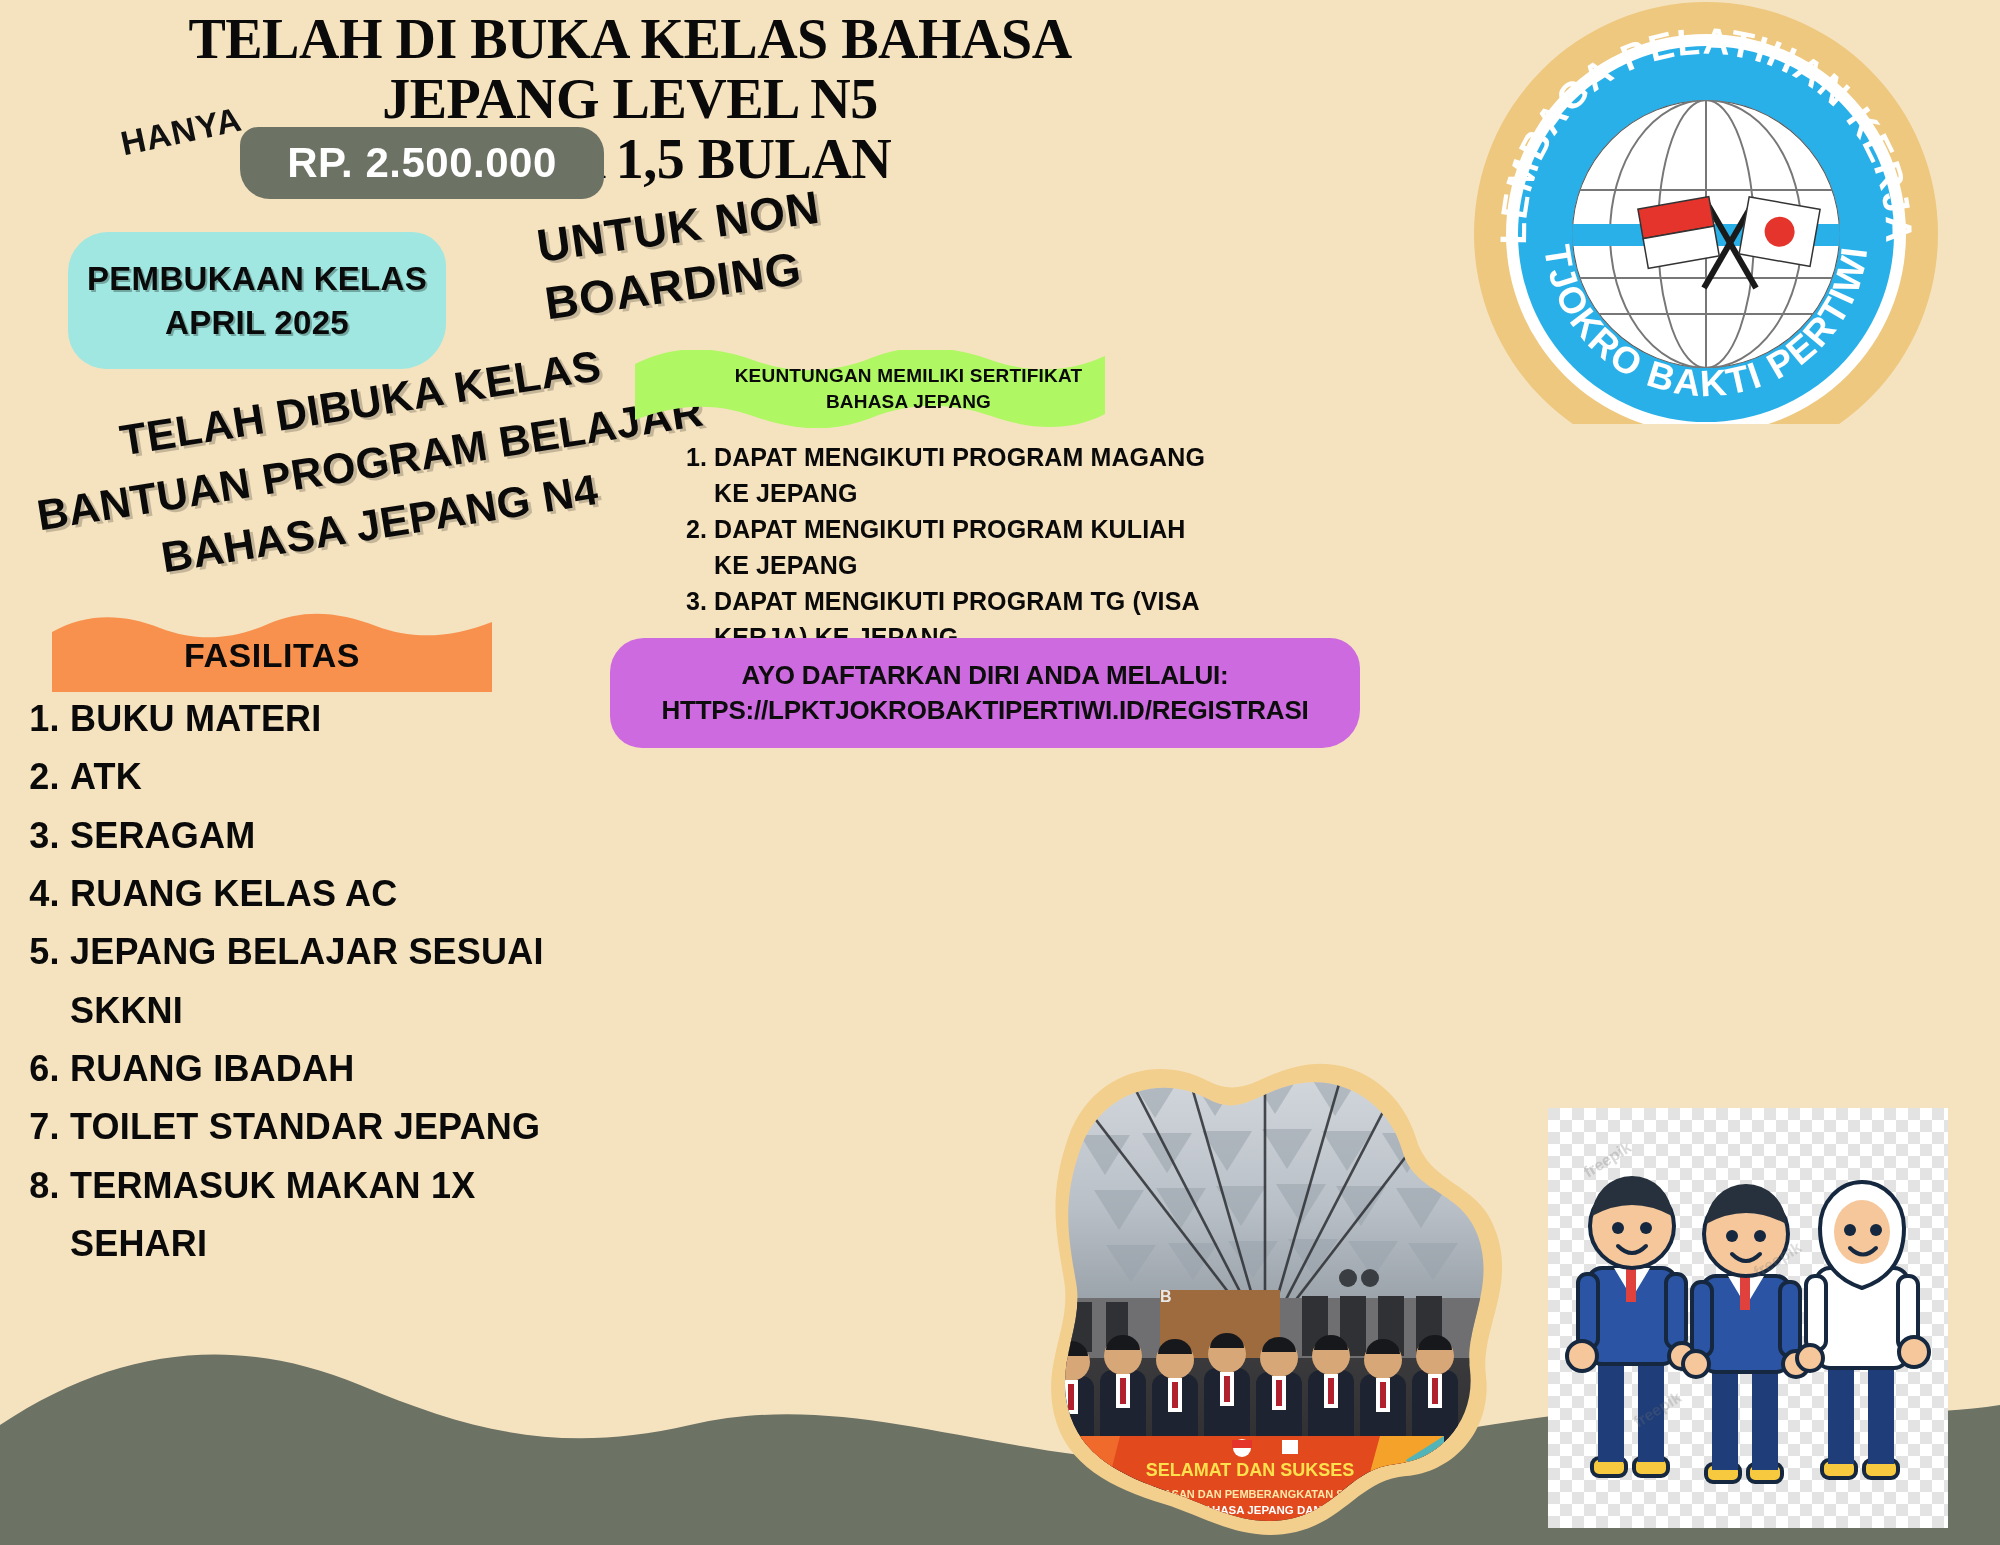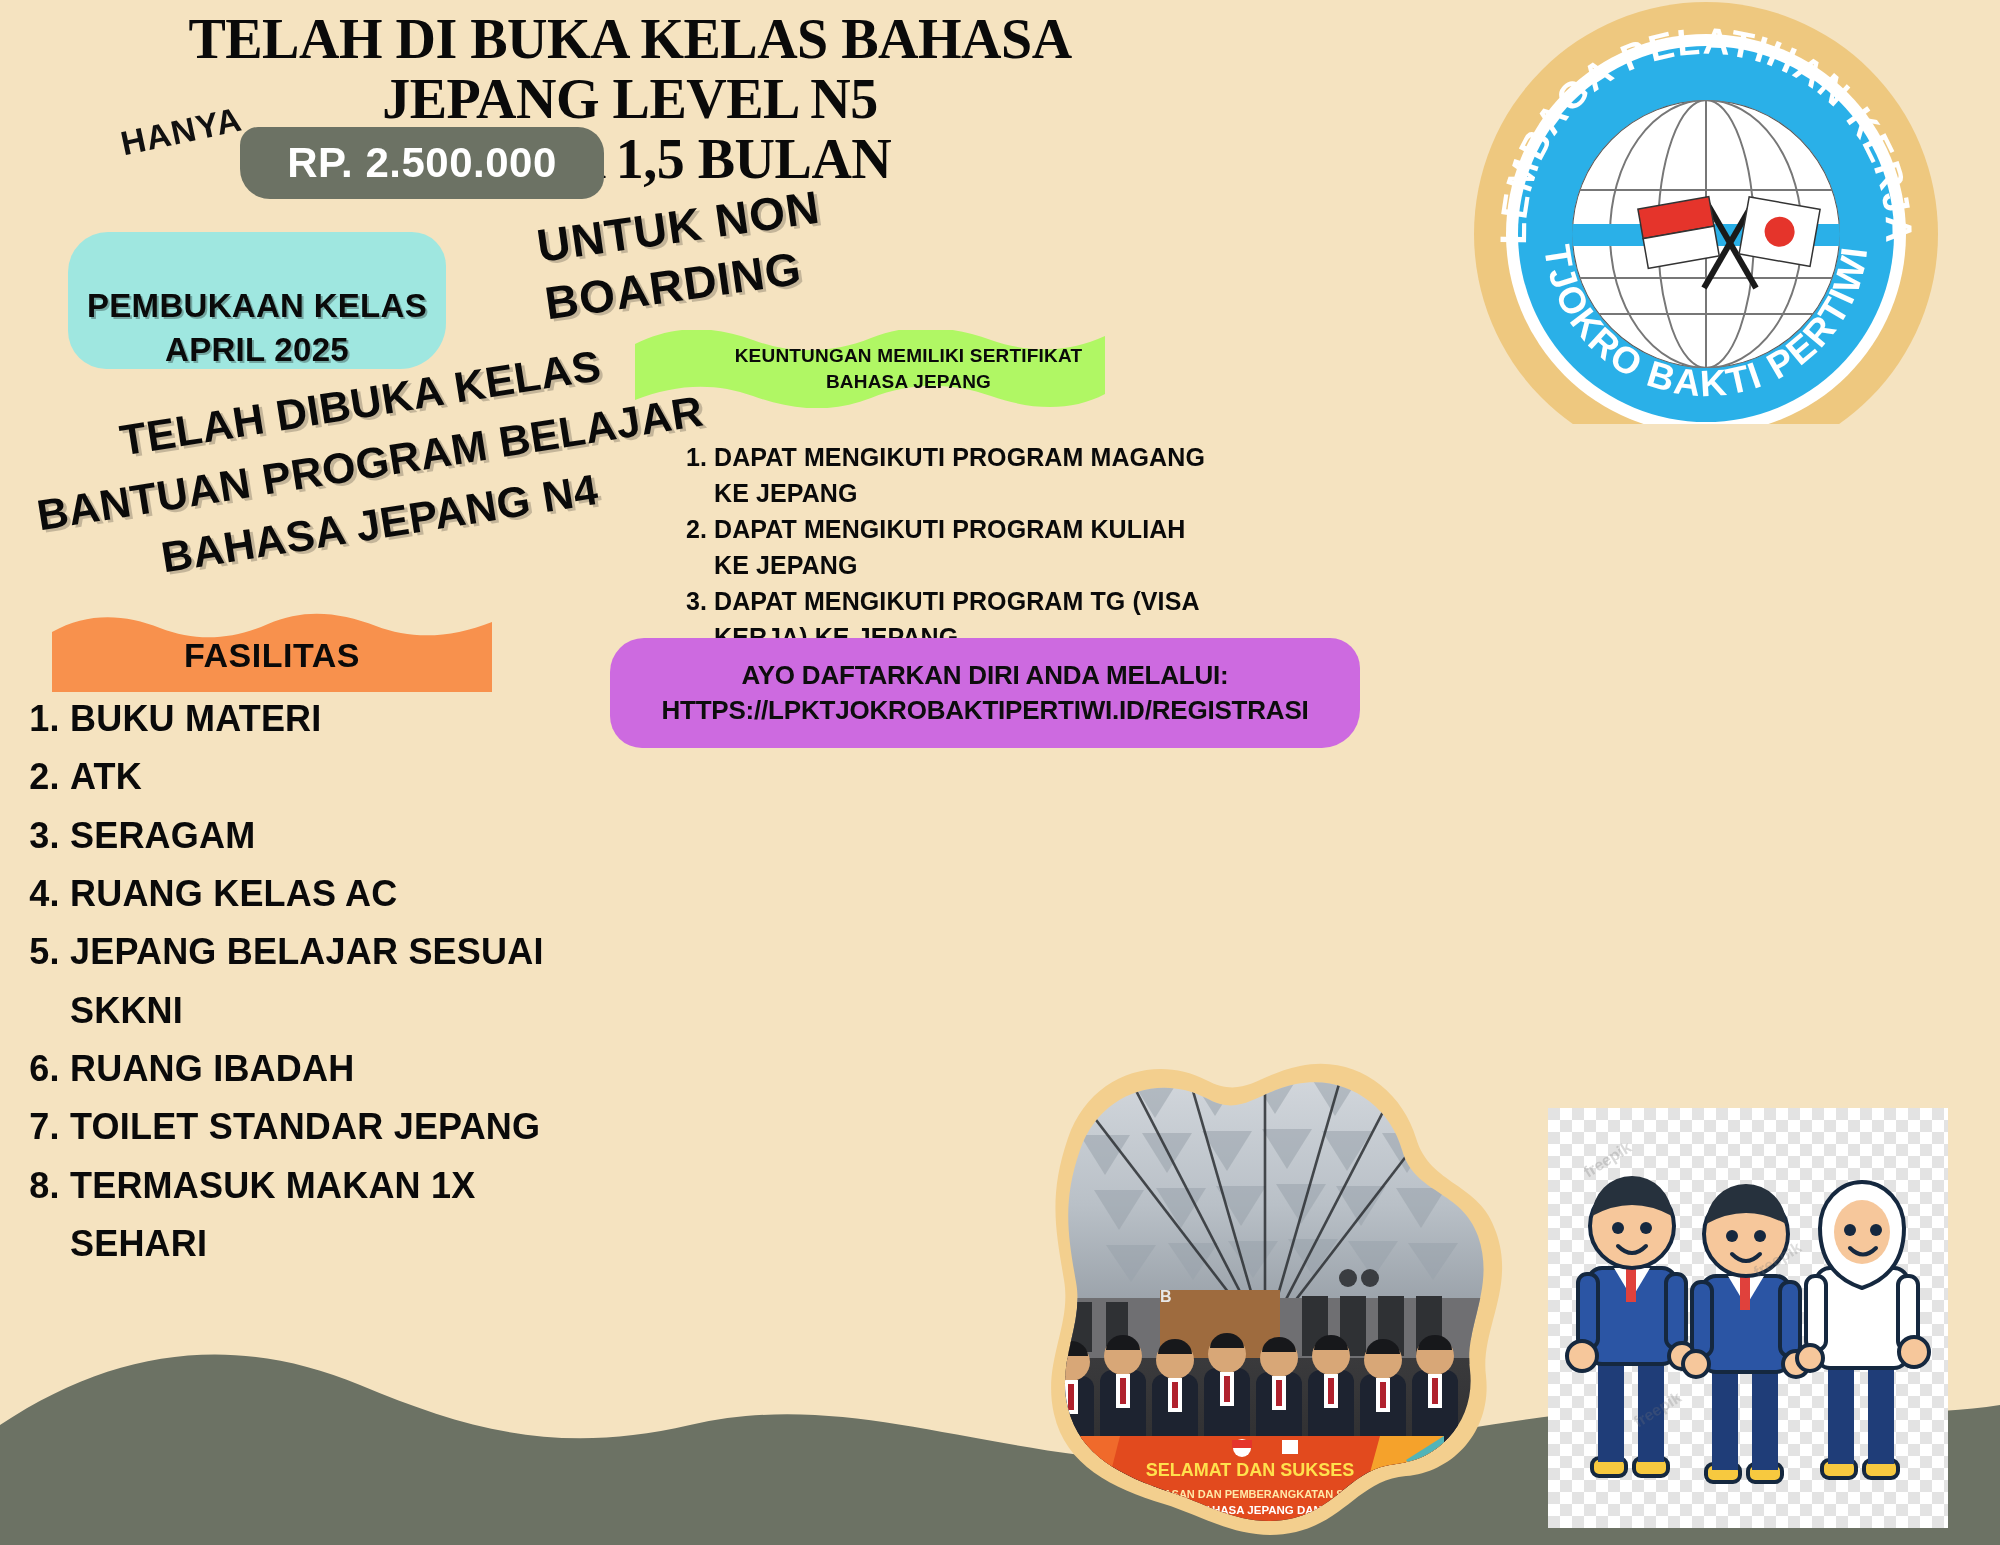--- a/index.html
+++ b/index.html
@@ -44,21 +44,21 @@
     color:#fff;font-size:42px;font-weight:800;letter-spacing:.5px;
   }
 
   
   .mint-box{
     position:absolute;left:68px;top:232px;
     width:378px;height:137px;
     background:#9fe7e0;
     border-radius:40px 34px 46px 38px;
     display:flex;flex-direction:column;
-    align-items:center;justify-content:flex-end;
+    align-items:center;justify-content:center;
     gap:6px;
   }
   .mint-box div{
     font-size:33px;font-weight:800;color:#0a0a0a;letter-spacing:.3px;
     text-shadow:2px 2px 0 rgba(0,0,0,.28);
   }
 
   
   .untuk{
     position:absolute;left:540px;top:198px;
@@ -73,21 +73,21 @@
     position:absolute;left:20px;top:372px;width:700px;
     transform:rotate(-9deg);
     font-size:43px;font-weight:900;line-height:1.42;
     color:#0a0a0a;letter-spacing:.4px;
     text-align:center;
     text-shadow:3px 3px 0 rgba(0,0,0,.2);
   }
 
   
   .green-banner{
-    position:absolute;left:635px;top:330px;width:547px;height:78px;
+    position:absolute;left:635px;top:350px;width:547px;height:78px;
   }
   .green-banner svg{position:absolute;inset:0;}
   .green-banner .gb-text{
     position:absolute;inset:0;
     display:flex;flex-direction:column;align-items:center;justify-content:center;
     gap:4px;
     font-size:19px;font-weight:800;color:#0a0a0a;letter-spacing:.2px;
   }
 
   

